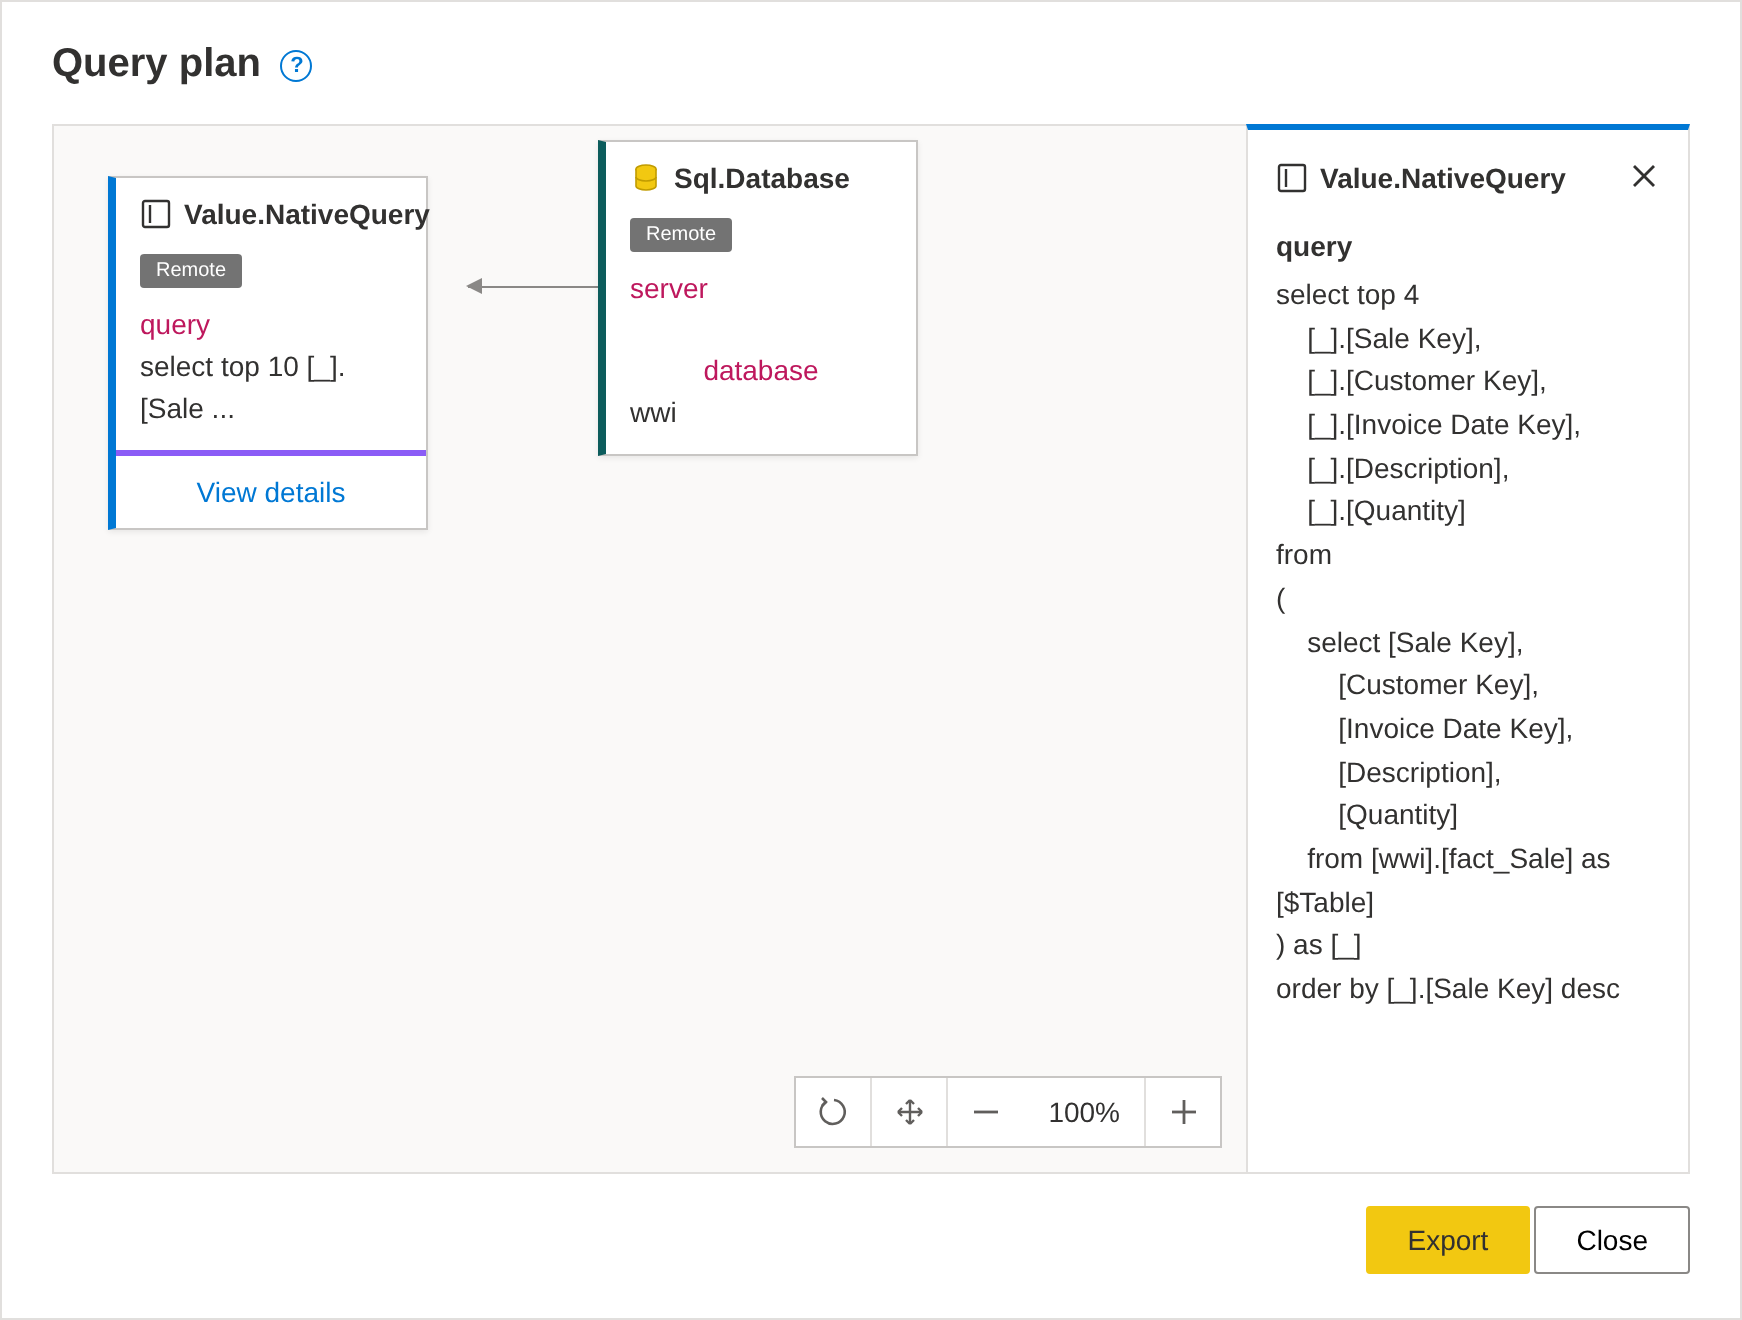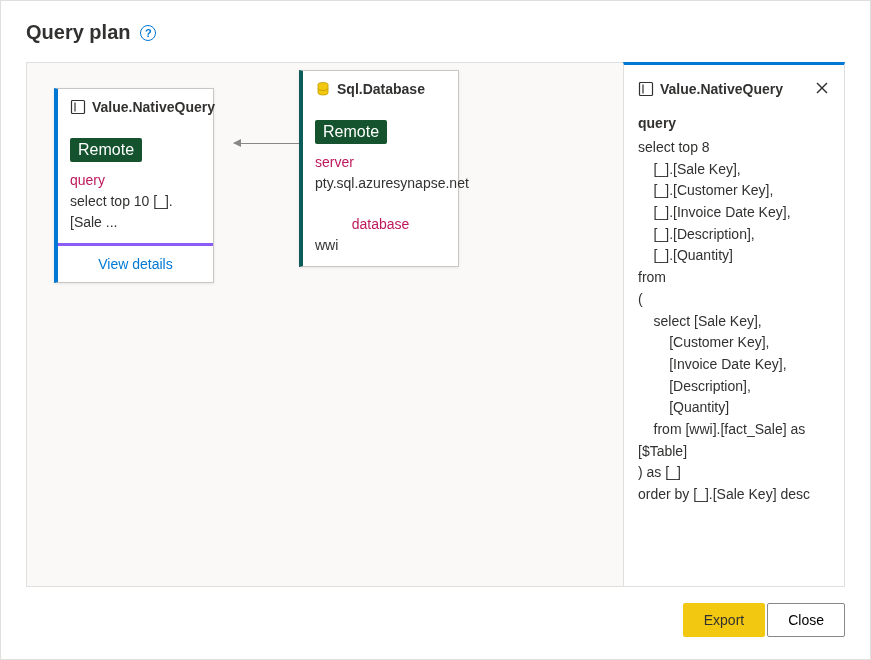--- a/index.html
+++ b/index.html
@@ -100,26 +100,26 @@
     .node-header {
       display: flex;
       align-items: center;
       gap: 6px;
       padding: 10px 12px 6px;
       font-weight: 600;
       font-size: 14px;
     }
     .badge {
       display: inline-block;
-      background: #14532d;
+      background: #737373;
       color: #fff;
-      font-size: 16px;
+      font-size: 10px;
       padding: 3px 8px;
       border-radius: 2px;
-      margin: 17px 12px 8px;
+      margin: 6px 12px 8px;
     }
     .node-body {
       padding: 0 12px 10px;
       font-size: 14px;
       line-height: 1.5;
     }
     .node-body .lbl {
       color: #be185d;
     }
     .node-link {
@@ -238,26 +238,51 @@
               <ellipse cx="8" cy="3.5" rx="5" ry="2" fill="#f2c811" stroke="#c19c00" stroke-width="0.8"></ellipse>
               <path d="M3 3.5 V12 a5 2 0 0 0 10 0 V3.5" fill="#f2c811" stroke="#c19c00" stroke-width="0.8"></path>
               <path d="M3 7.5 a5 2 0 0 0 10 0" fill="none" stroke="#c19c00" stroke-width="0.8"></path>
             </svg>
         </span>
         <span>Sql.Database</span>
       </div>
       <span class="badge">Remote</span>
       <div class="node-body">
         <div class="lbl">server</div>
-        <div>pty.sql.azuresynapse.net</div>
         <div class="lbl" style="margin-top:20px;text-align:center;">database</div>
         <div>wwi</div>
       </div>
     </div>
 
+    <div class="zoom-bar">
+      <span class="zb-btn">
+        <svg width="16" height="16" viewBox="0 0 16 16">
+            <path d="M4 3 A6 6 0 1 0 8 2" fill="none" stroke="#605e5c" stroke-width="1.3"></path>
+            <path d="M2 1 L4 3 L2 5" fill="none" stroke="#605e5c" stroke-width="1.3"></path>
+          </svg>
+      </span>
+      <span class="zb-btn">
+        <svg width="16" height="16" viewBox="0 0 16 16">
+            <path d="M8 2 L8 14 M2 8 L14 8" stroke="#605e5c" stroke-width="1.2"></path>
+            <path d="M8 2 L6 4 M8 2 L10 4 M8 14 L6 12 M8 14 L10 12 M2 8 L4 6 M2 8 L4 10 M14 8 L12 6 M14 8 L12 10" stroke="#605e5c" stroke-width="1.2" fill="none"></path>
+          </svg>
+      </span>
+      <span class="zb-btn" style="border-right:none;">
+        <svg width="14" height="14" viewBox="0 0 14 14">
+            <line x1="1" y1="7" x2="13" y2="7" stroke="#605e5c" stroke-width="1.4"></line>
+          </svg>
+      </span>
+      <span class="zb-pct">100%</span>
+      <span class="zb-btn" style="border-left:1px solid #e1dfdd; border-right:none;">
+        <svg width="14" height="14" viewBox="0 0 14 14">
+            <line x1="1" y1="7" x2="13" y2="7" stroke="#605e5c" stroke-width="1.4"></line>
+            <line x1="7" y1="1" x2="7" y2="13" stroke="#605e5c" stroke-width="1.4"></line>
+          </svg>
+      </span>
+    </div>
   </div>
 
   <div class="detail-panel">
     <div class="detail-header">
       <div class="detail-title">
         <span class="query-icon">
           <svg viewBox="0 0 16 16" width="16" height="16">
               <rect x="1.5" y="1.5" width="13" height="13" rx="1" fill="none" stroke="#323130" stroke-width="1.2"></rect>
               <line x1="5" y1="3.5" x2="5" y2="12.5" stroke="#323130" stroke-width="1.2"></line>
             </svg>
@@ -265,21 +290,21 @@
         <span>Value.NativeQuery</span>
       </div>
       <span class="close-btn">
         <svg width="12" height="12" viewBox="0 0 12 12">
             <line x1="1" y1="1" x2="11" y2="11" stroke="#323130" stroke-width="1.4"></line>
             <line x1="11" y1="1" x2="1" y2="11" stroke="#323130" stroke-width="1.4"></line>
           </svg>
       </span>
     </div>
     <div class="detail-label">query</div>
-    <div class="detail-query">select top 8
+    <div class="detail-query">select top 4
     [_].[Sale Key],
     [_].[Customer Key],
     [_].[Invoice Date Key],
     [_].[Description],
     [_].[Quantity]
 from
 (
     select [Sale Key],
         [Customer Key],
         [Invoice Date Key],

